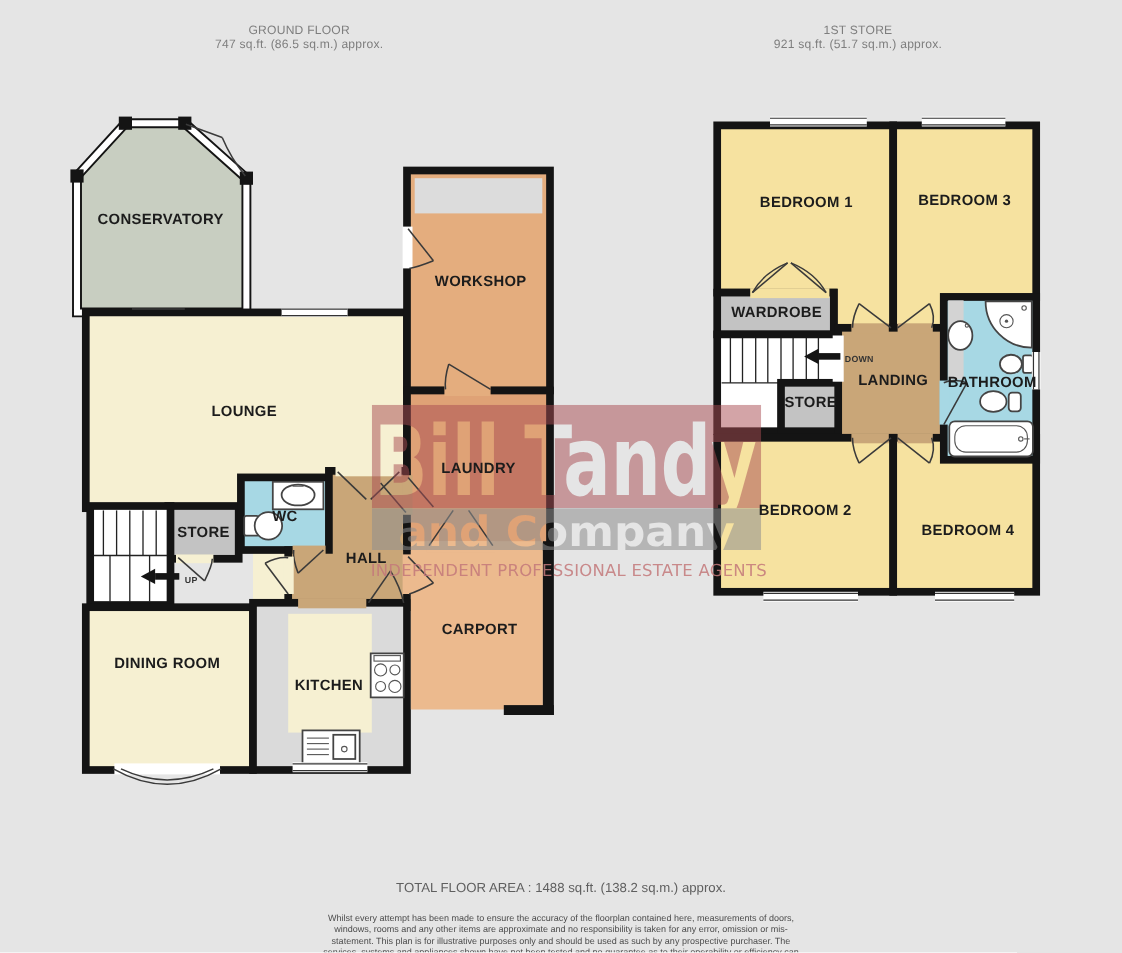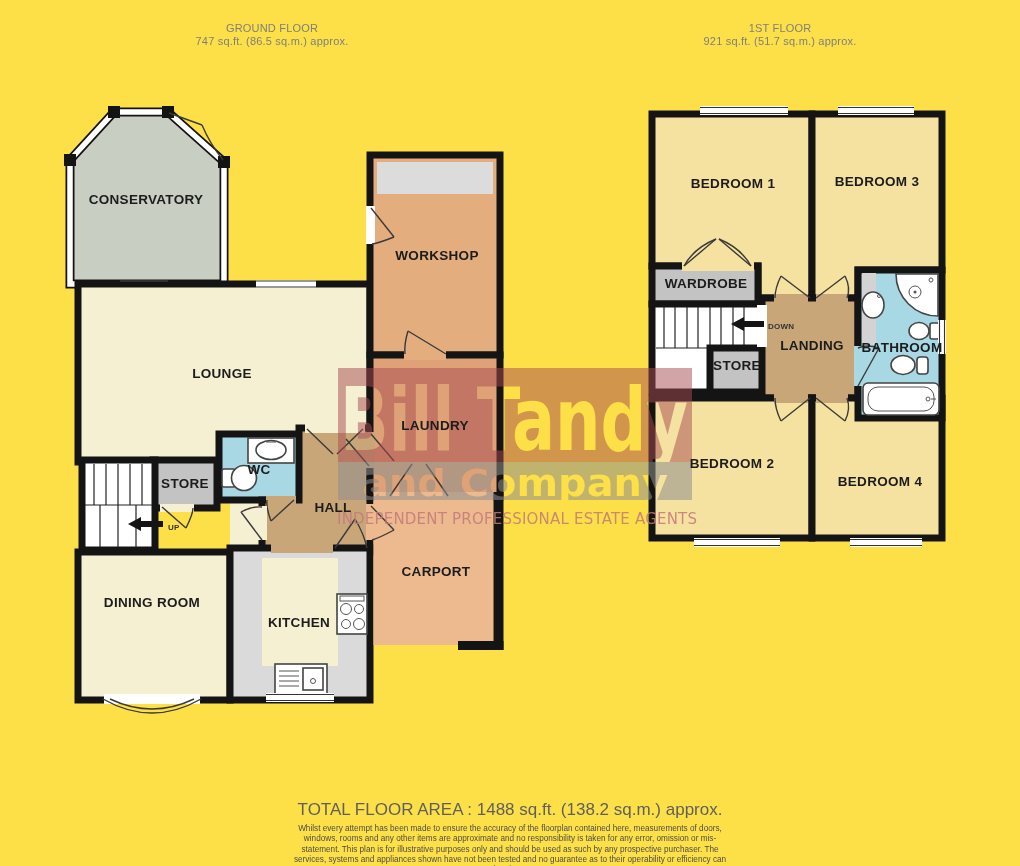--- a/index.html
+++ b/index.html
@@ -1,16 +1,16 @@
 <!DOCTYPE html>
 <html><head>
 <meta charset="utf-8">
 <style>
   html,body{margin:0;padding:0;background:#fff;}
-  .canvas{position:relative;width:1020px;height:866px;background:#fde047;overflow:hidden;
+  .canvas{position:relative;width:1020px;height:866px;background:#e5e5e5;overflow:hidden;
           font-family:"Liberation Sans",sans-serif;}
   .floor-header{position:absolute;top:22px;text-align:center;color:#7e7e7e;
                 font-size:11px;line-height:13px;letter-spacing:.2px;}
   #hdr-ground{left:102px;width:340px;}
   #hdr-first{left:610px;width:340px;}
   .plan-svg{position:absolute;left:0;top:0;}
   .room{stroke:#141414;stroke-width:7;}
   .nostroke{stroke:none;}
   .wallfill{fill:#141414;}
   .thin{stroke:#3a3a3a;stroke-width:1.4;fill:none;}
@@ -18,35 +18,35 @@
   .winline{stroke:#333;stroke-width:1.1;}
   .fixture{fill:#ffffff;stroke:#444;stroke-width:1.6;}
   .fixline{stroke:#555;stroke-width:1;fill:none;}
   .lbl{font-family:"Liberation Sans",sans-serif;font-weight:700;font-size:13.5px;
        fill:#1c1c1c;letter-spacing:.3px;text-anchor:middle;}
   .lbl-sm{font-family:"Liberation Sans",sans-serif;font-weight:700;font-size:8px;
        fill:#333;text-anchor:start;letter-spacing:.2px;}
   .wm-tag{font-family:"DejaVu Sans",sans-serif;font-weight:400;font-size:15px;
        fill:#c4797b;opacity:.85;}
   .footer{position:absolute;top:800px;left:260px;width:500px;text-align:center;}
-  .footer-total{font-size:17px;color:#5f5f5f;margin-bottom:4px;}
+  .footer-total{font-size:12px;color:#5f5f5f;margin-bottom:16px;}
   .footer-disclaimer{font-size:8.2px;color:#4c4c4c;line-height:1.25;width:436px;
        margin:0 auto;text-align:center;}
 </style>
 </head>
 <body>
 
 <div class="canvas">
 
   <div class="floor-header" id="hdr-ground">
     <div>GROUND FLOOR</div>
     <div>747 sq.ft. (86.5 sq.m.) approx.</div>
   </div>
   <div class="floor-header" id="hdr-first">
-    <div>1ST FLOOR</div>
+    <div>1ST STORE</div>
     <div>921 sq.ft. (51.7 sq.m.) approx.</div>
   </div>
 
   <svg class="plan-svg" width="1020" height="866" viewBox="0 0 1020 866">
 
     <defs>
       <mask id="wmMask1">
         <rect x="338" y="368" width="354" height="94" fill="#fff"></rect>
         <text x="340" y="450" font-family="DejaVu Sans, sans-serif" font-weight="bold" font-size="88" fill="#000" textLength="348" lengthAdjust="spacingAndGlyphs">Bill Tandy</text>
       </mask>

